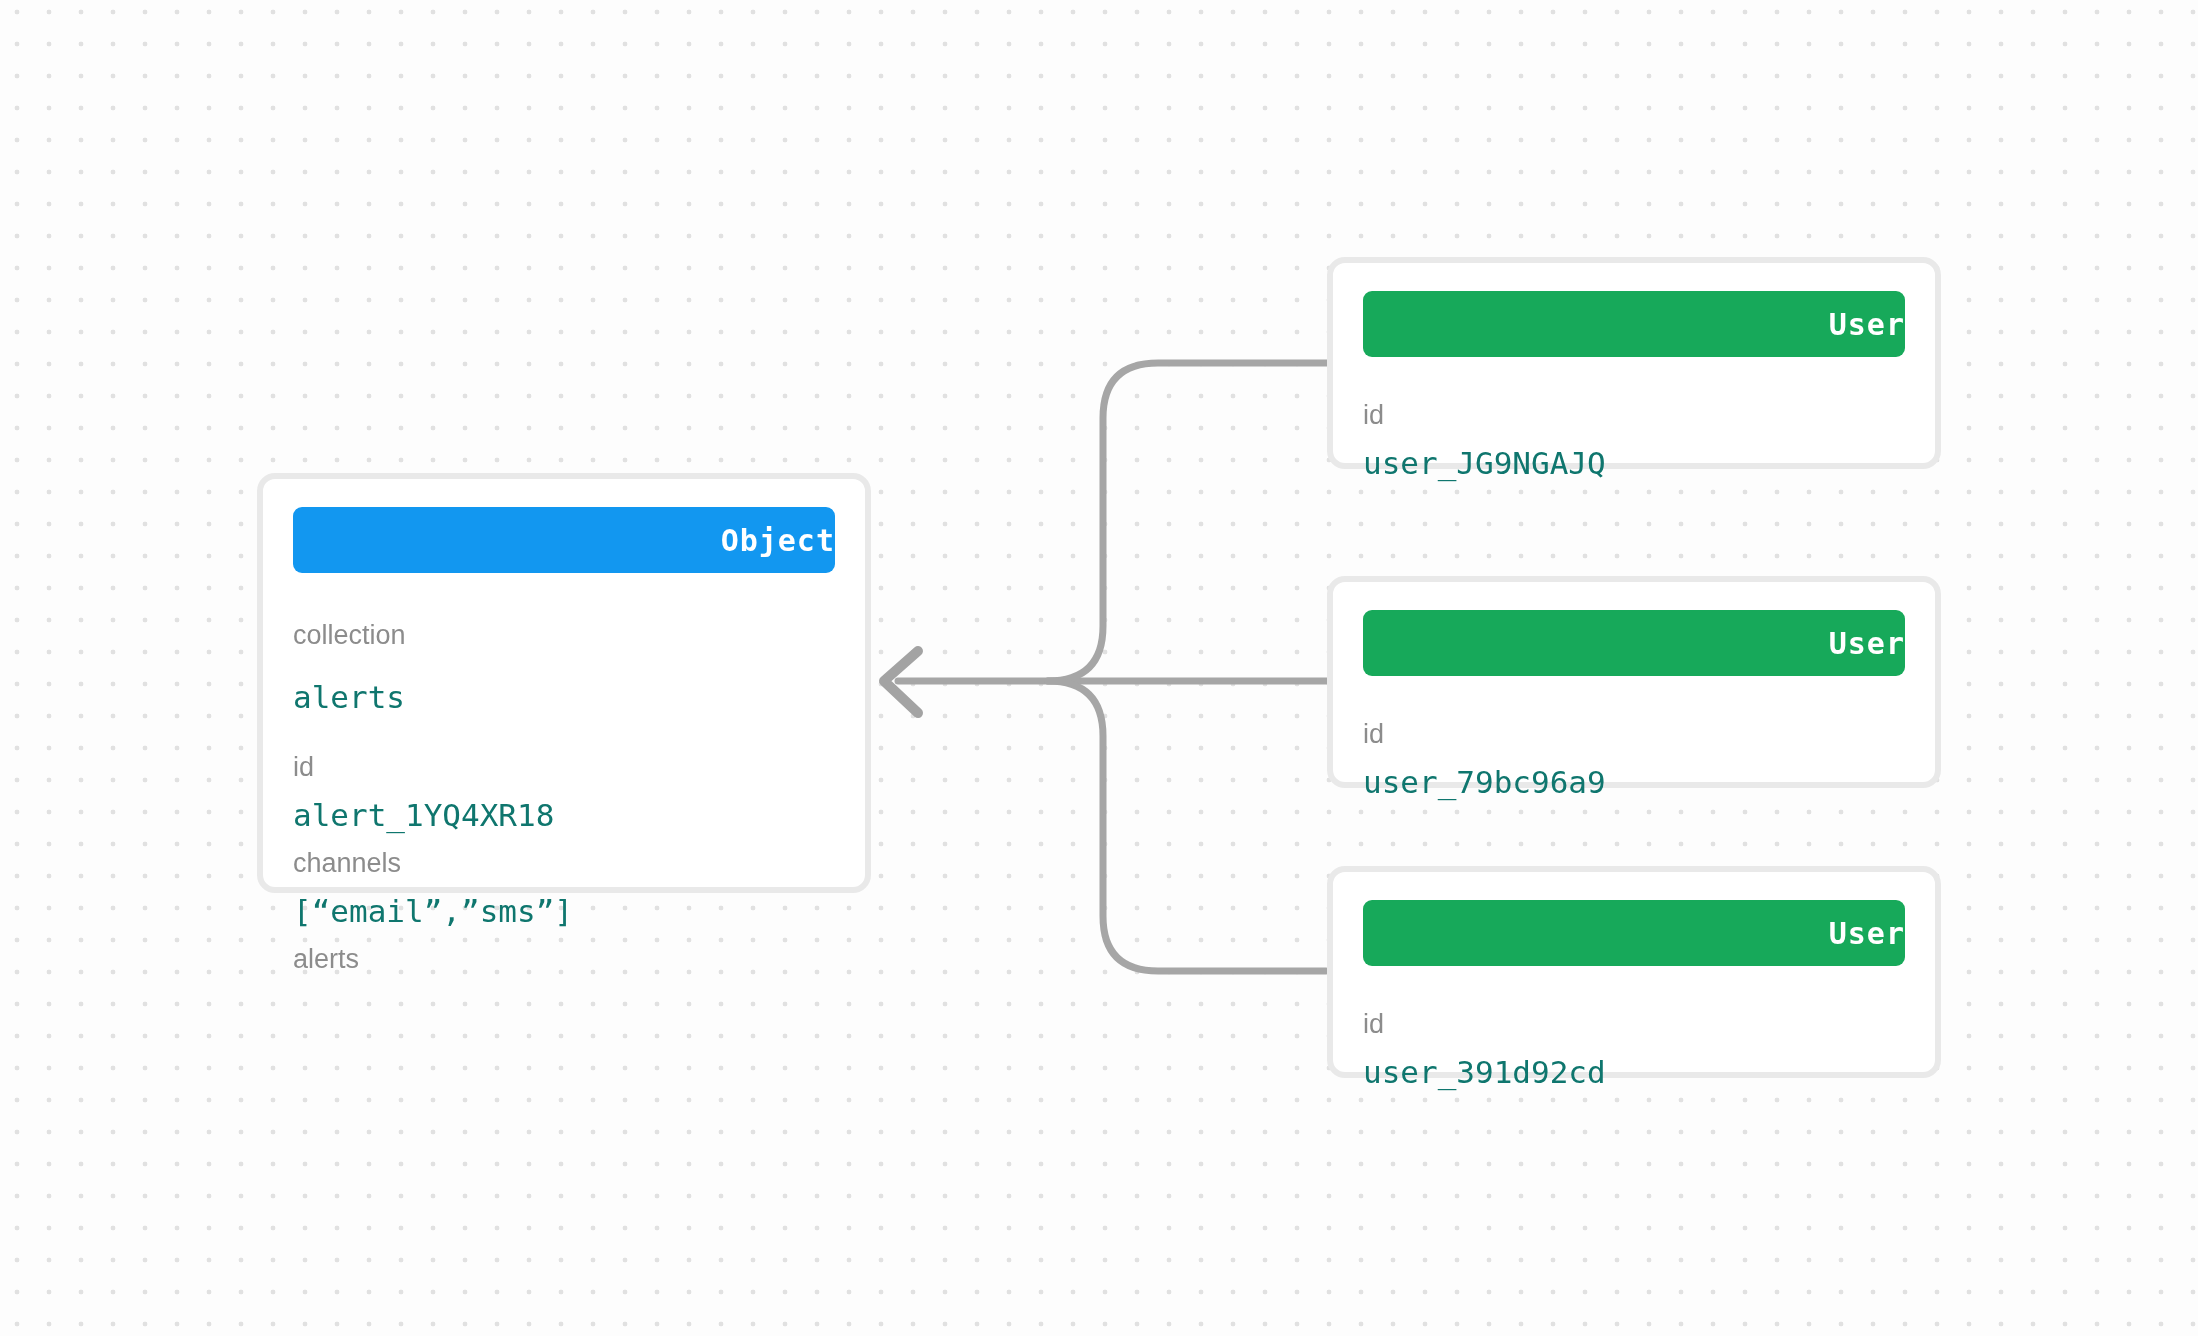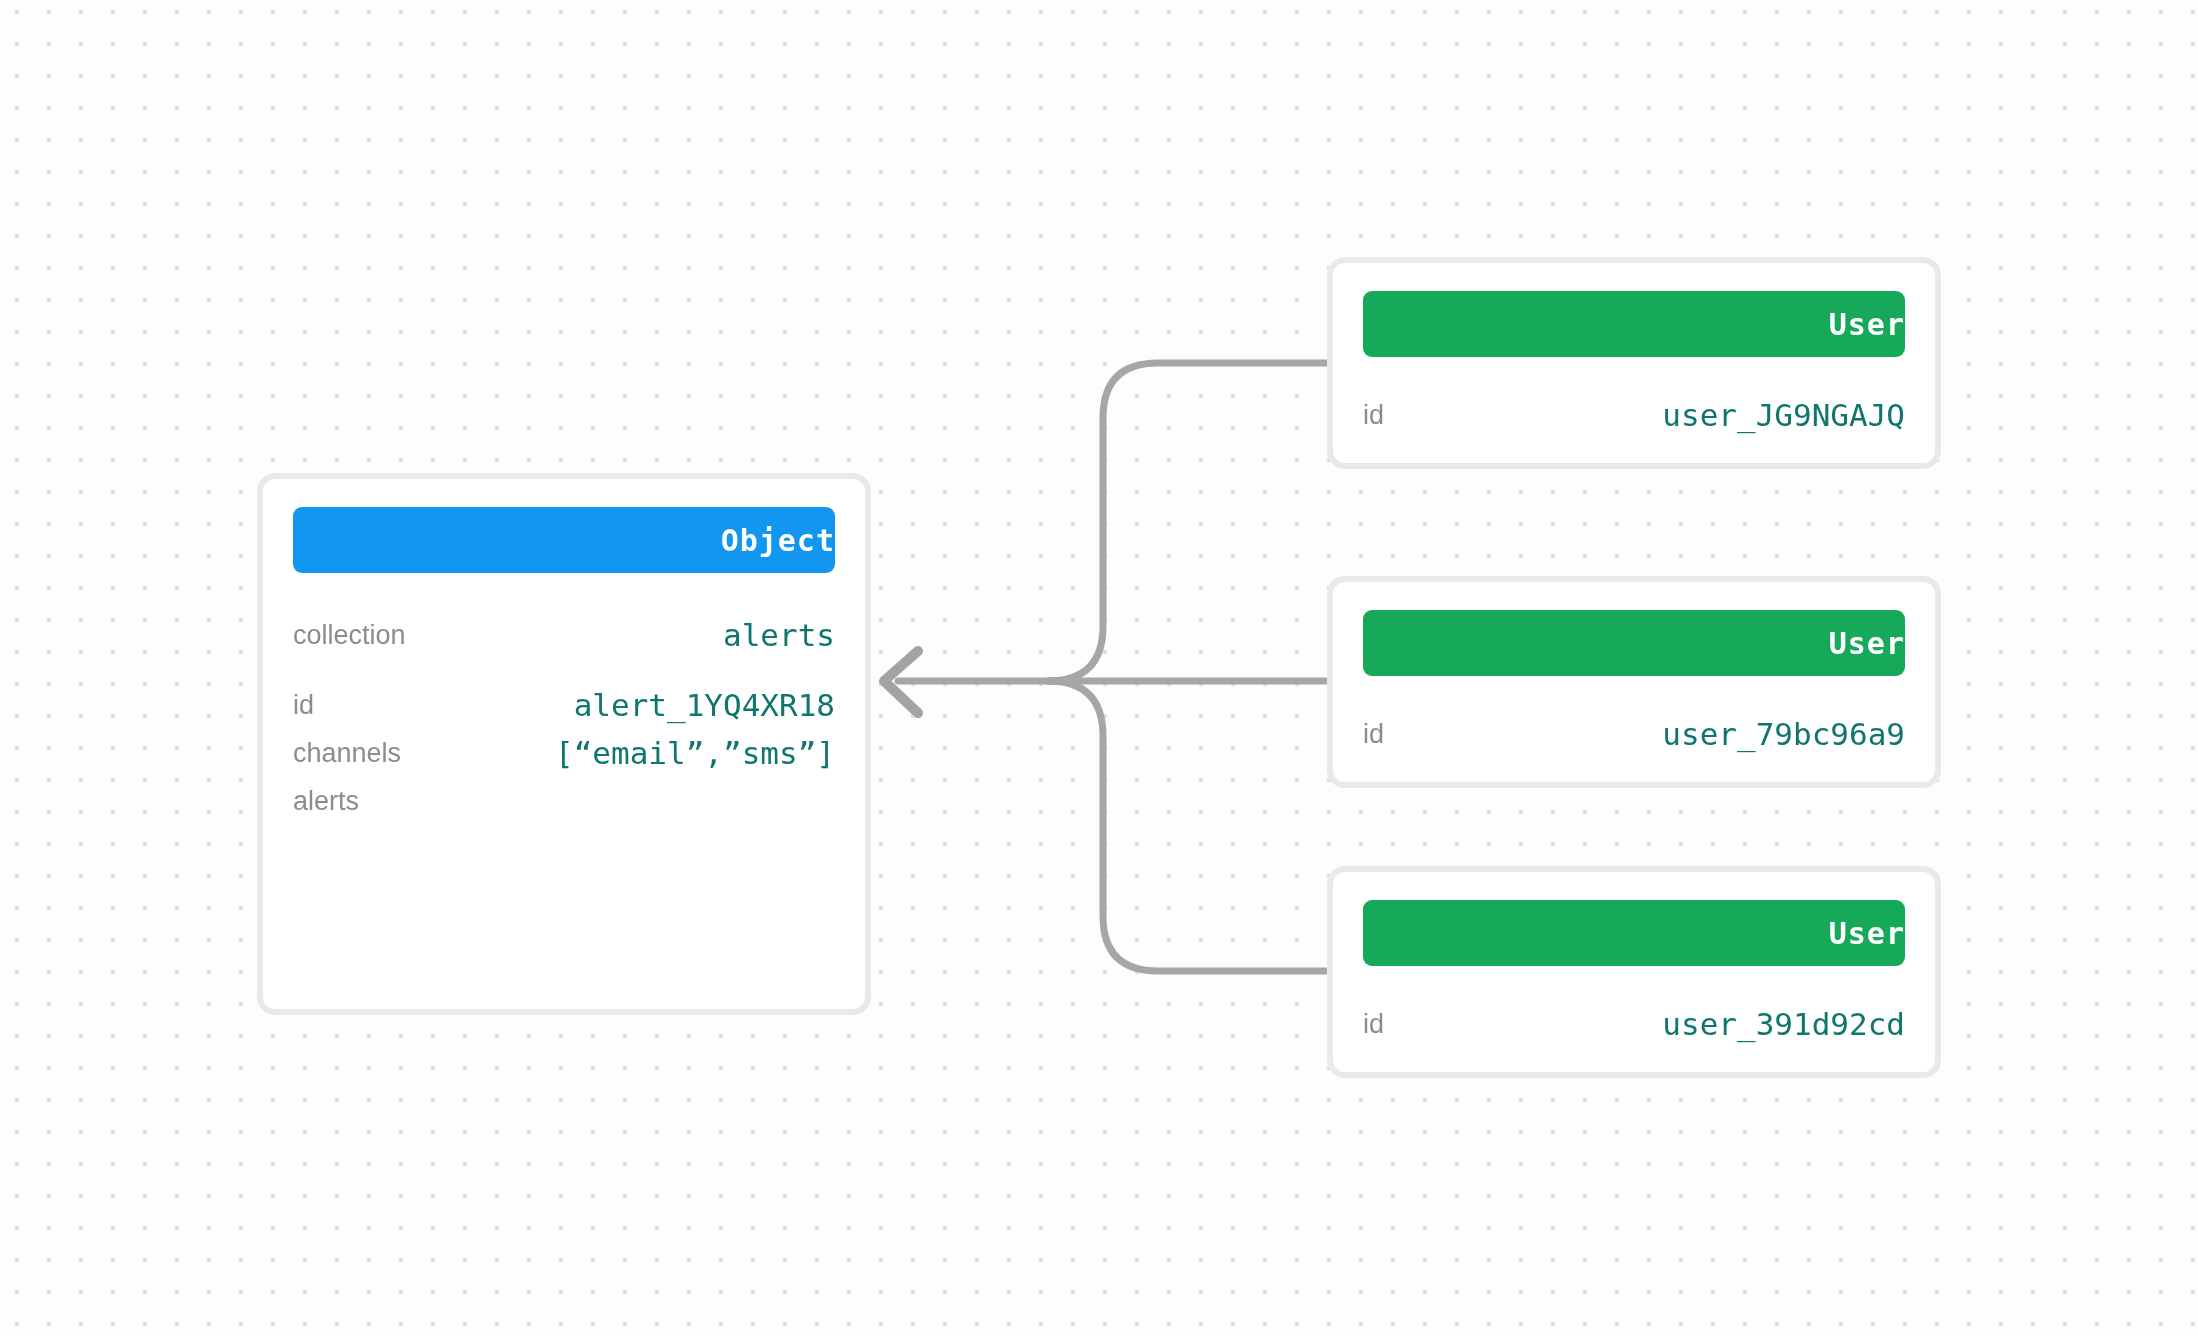--- a/index.html
+++ b/index.html
@@ -18,21 +18,21 @@
     position:absolute; left:0; top:0; width:2198px; height:1336px;
     pointer-events:none;
   }
   .card {
     position:absolute;
     background:#ffffff;
     border:6px solid #e9e9e9;
     border-radius:18px;
     box-sizing:border-box;
   }
-  #object-card { left:257px; top:473px; width:614px; height:542px; }
+  #object-card { left:257px; top:473px; width:614px; height:420px; }
   #user-card-1 { left:1327px; top:257px; width:614px; height:212px; }
   #user-card-2 { left:1327px; top:576px; width:614px; height:212px; }
   #user-card-3 { left:1327px; top:866px; width:614px; height:212px; }
   .card-inner { padding:28px 30px 0 30px; }
   .card-header {
     height:66px;
     border-radius:9px;
     display:flex; align-items:center; justify-content:flex-end;
     color:#ffffff;
     font-family:"DejaVu Sans Mono", monospace;
@@ -41,20 +41,21 @@
     letter-spacing:1px;
   }
   .header-blue  { background:#1297f0; }
   .header-green { background:#17a95a; }
   #object-card .card-header { margin-bottom:38px; }
   .user-card .card-header   { margin-bottom:34px; }
   .row {
     display:flex; justify-content:space-between; align-items:flex-start;
     line-height:48px;
     white-space:nowrap;
+    flex-direction:column;
   }
   .row-gap { margin-bottom:22px;gap:14px; }
   .label {
     font-family:"Liberation Sans", sans-serif;
     font-size:27px;
     color:#8c8c8c;
   }
   .value {
     font-family:"DejaVu Sans Mono", monospace;
     font-size:31px;

